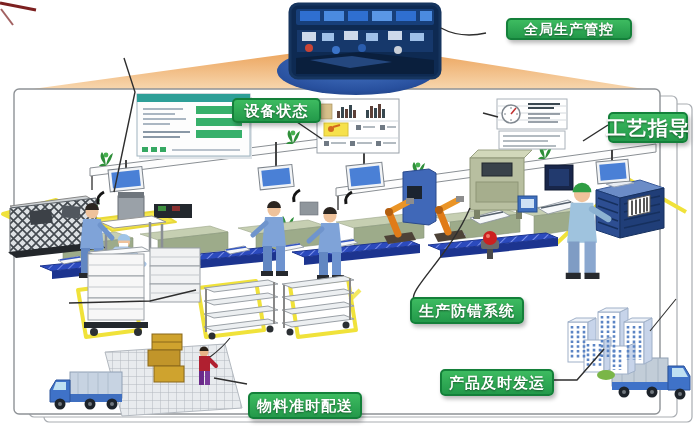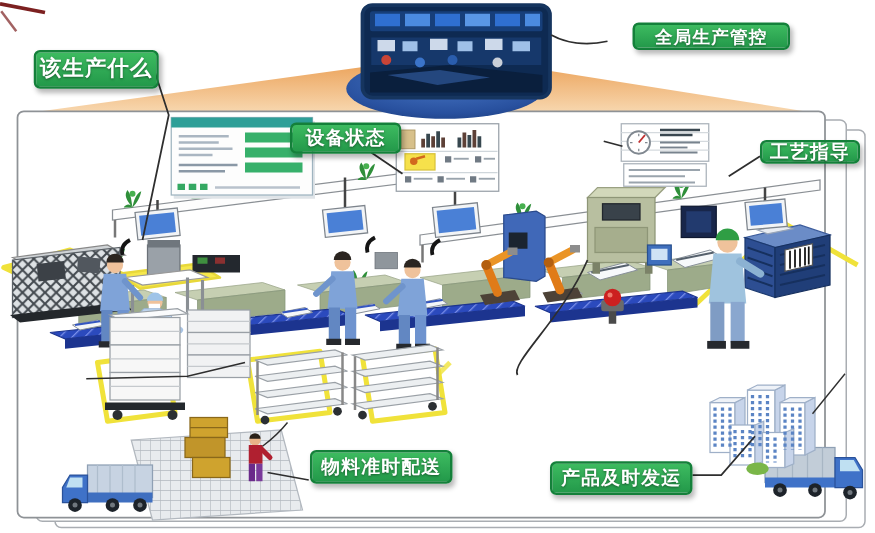--- a/index.html
+++ b/index.html
@@ -13,24 +13,24 @@
     background:linear-gradient(180deg,#3dbb60,#23994a);
     border:2px solid #14803a;border-radius:5px;color:#fff;font-weight:bold;
     text-shadow:0 1px 2px rgba(0,0,0,.45);box-shadow:2px 3px 4px rgba(0,0,0,.28);
     box-sizing:border-box;line-height:1.2;text-align:center;letter-spacing:1px;
     white-space:nowrap;
   }
   .lbl-what     {left:27px; top:40px;  width:100px;height:31px;font-size:17px;}
   .lbl-global   {left:486px;top:18px;  width:126px;height:22px;font-size:14px;margin-left:20px;}
   .lbl-equip    {left:232px;top:98px;  width:89px; height:25px;font-size:15px;}
   .lbl-stats    {left:407px;top:99px;  width:78px; height:26px;font-size:15px;}
-  .lbl-process  {left:608px;top:112px; width:80px; height:19px;font-size:15px;}
+  .lbl-process  {left:608px;top:112px; width:80px; height:31px;font-size:20px;}
   .lbl-quality  {left:8px;  top:289px; width:60px; height:48px;font-size:15px;white-space:normal;padding:2px 6px;}
   .lbl-error    {left:410px;top:297px; width:114px;height:27px;font-size:15px;}
-  .lbl-material {left:248px;top:360px; width:114px;height:27px;font-size:15px;}
+  .lbl-material {left:248px;top:392px; width:114px;height:27px;font-size:15px;}
   .lbl-ship     {left:440px;top:369px; width:114px;height:27px;font-size:15px;}
 </style>
 </head>
 <body>
 
 <div class="stage">
 
 <svg class="scene" width="700" height="426" viewBox="0 0 700 426">
   <defs>
     <linearGradient id="beamGrad" x1="0" y1="0" x2="0" y2="1">
@@ -616,20 +616,20 @@
     <path d="M608,125 L583,141"></path>
     <path d="M69,303 L150,301 L196,290"></path>
     <path d="M470,208 C450,255 408,290 414,300"></path>
     <path d="M230,338 C222,348 214,354 210,357" stroke-width="1.1"></path>
     <path d="M247,384 L214,378"></path>
     <path d="M554,380 L577,380 L604,349"></path>
     <path d="M650,331 L676,299" stroke-width="1.1"></path>
   </g>
 </svg>
 
-<div class="lbl lbl-what">该生产什么</div>
 <div class="lbl lbl-global">全局生产管控</div>
 <div class="lbl lbl-equip">设备状态</div>
 <div class="lbl lbl-process">工艺指导</div>
+<div class="lbl lbl-error">生产防错系统</div>
 <div class="lbl lbl-material">物料准时配送</div>
 <div class="lbl lbl-ship">产品及时发运</div>
 
 </div>
 
 </body></html>

